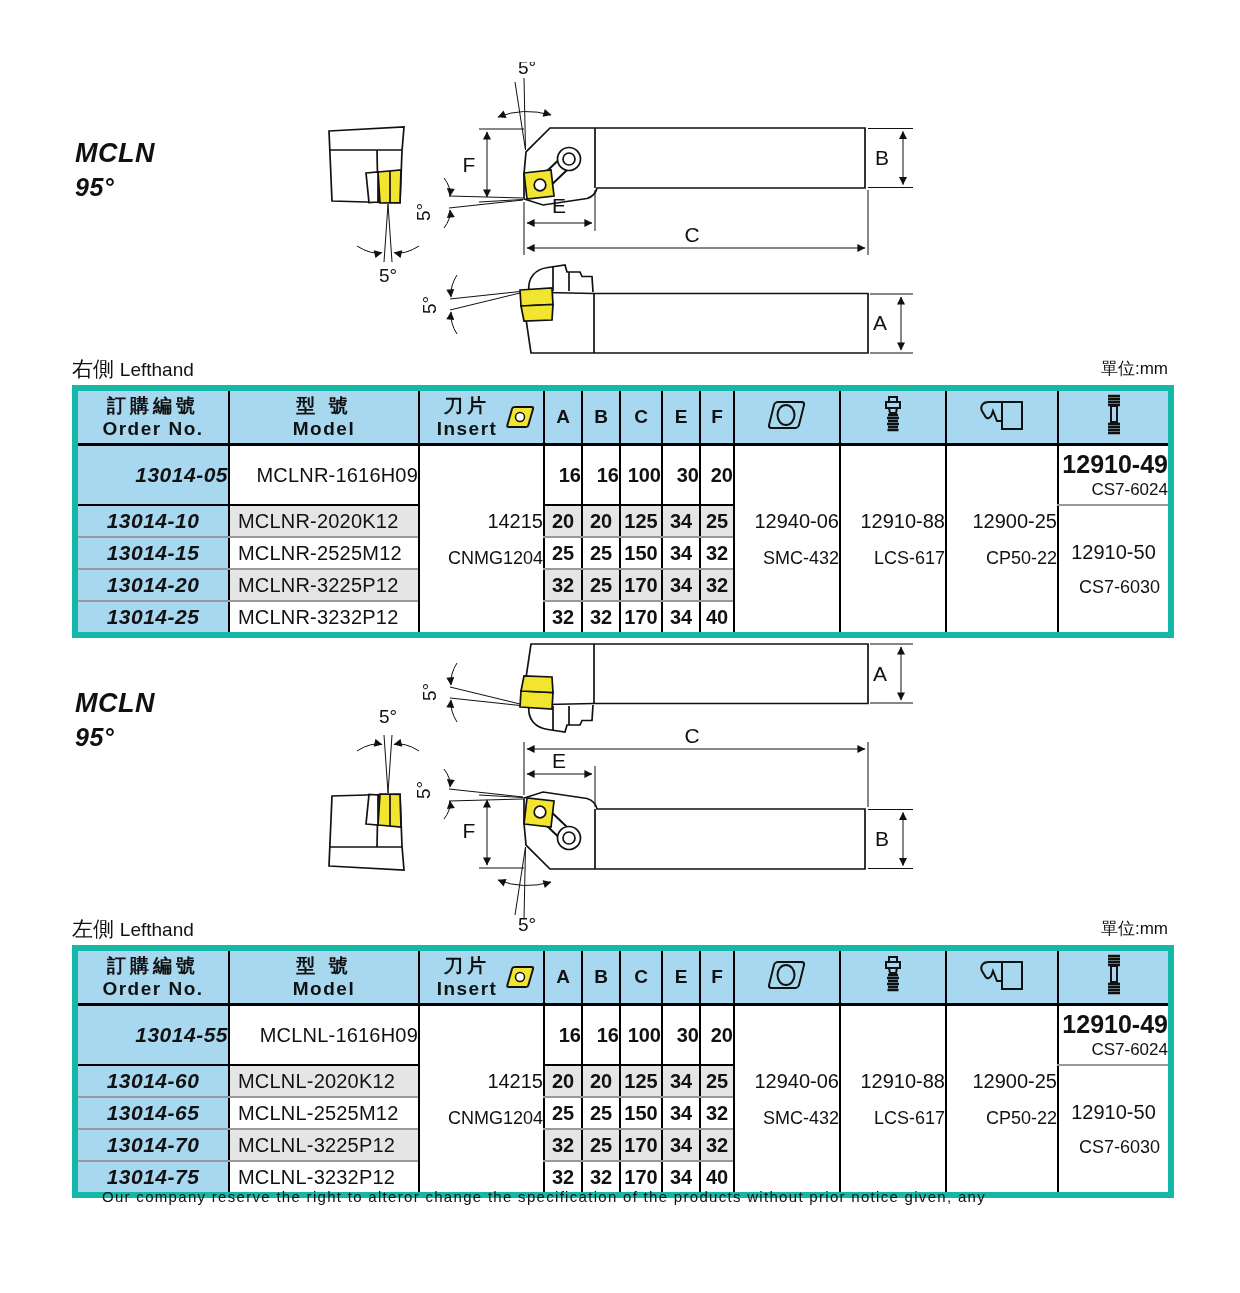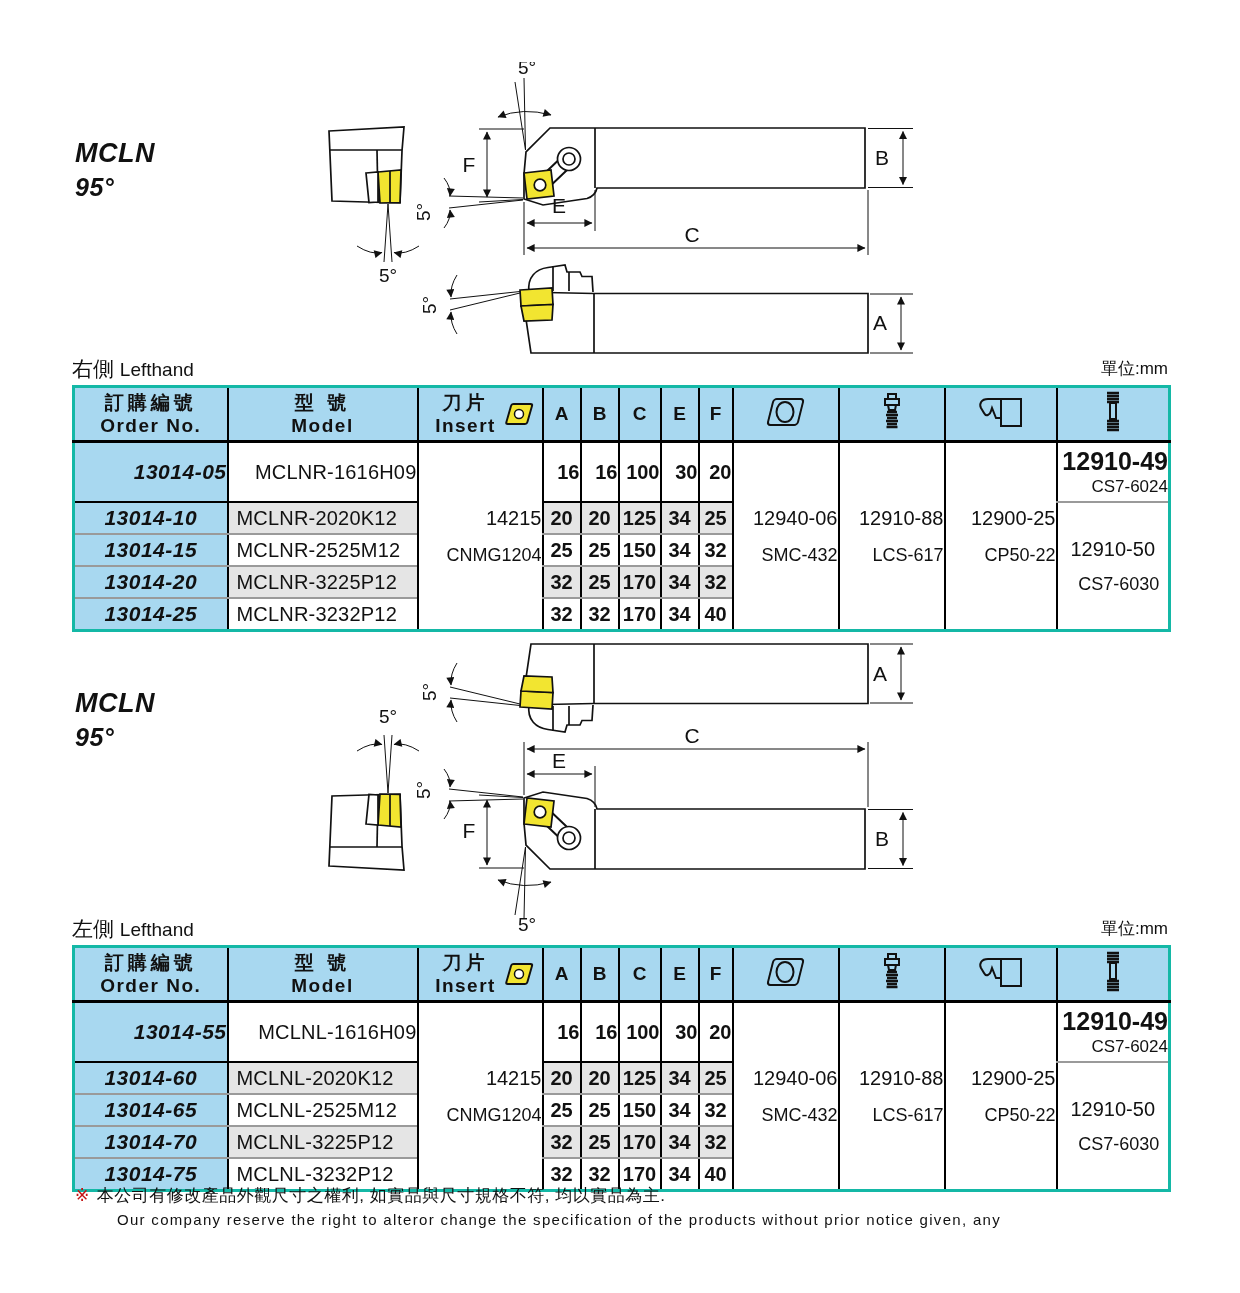--- a/index.html
+++ b/index.html
@@ -11,21 +11,21 @@
   .sec-title{font-weight:bold;font-size:27px;line-height:34px;letter-spacing:.5px;font-style:italic;}
   .sec-title .angle{font-size:25px;}
 
   
   .hand-label{font-size:21px;}
   .hand-label .en{font-size:19px;}
   .unit{font-size:17px;text-align:right;width:180px;}
 
   
   table.spec{border-collapse:collapse;table-layout:fixed;width:1096px;background:#fff;
-             border:3px solid #14b8a6;}
+             border:6px solid #14b8a6;}
   .spec th,.spec td{border-left:2px solid #000;padding:0;text-align:center;
                     vertical-align:middle;overflow:hidden;}
   .spec thead th{height:52px;background:#A8D8F0;border-bottom:3px solid #000;}
   .hz{font-size:19px;letter-spacing:4px;line-height:23px;white-space:nowrap;}
   .he{font-size:19px;font-weight:bold;letter-spacing:1.5px;line-height:23px;white-space:nowrap;}
   .hdim{font-size:19px;font-weight:bold;}
   .ins-head{display:flex;align-items:center;justify-content:center;gap:4px;}
   .ins-head .txt{text-align:center;margin-left:9px;}
 
   tr.r1 td{height:58px;text-align:right;}
@@ -41,21 +41,21 @@
   td.acc .l1{font-size:20px;white-space:nowrap;}
   td.acc .l2{font-size:18px;margin-top:15px;white-space:nowrap;}
   td.acc.tight{border-bottom:2px solid #9a9a9a !important;}
   td.acc.tight .l1{font-size:25px;font-weight:bold;}
   td.acc.tight .l2{font-size:17px;margin-top:1px;}
   td.acc.rest .l2{margin-top:13px;padding-left:12px;}
 
   
   .fn-zh{font-size:17px;letter-spacing:.5px;}
   .fn-zh .mark{color:#c41414;margin-right:7px;font-size:17px;}
-  .fn-en{font-size:15px;letter-spacing:1.3px;line-height:20px;margin-left:42px;margin-top:3px;}
+  .fn-en{font-size:15px;letter-spacing:1.3px;line-height:20px;margin-left:27px;margin-top:3px;}
 
   svg text{font-family:"Liberation Sans","DejaVu Sans",sans-serif;}
 </style>
 </head>
 <body>
 
 <div class="page">
 
   <div class="abs sec-title" style="left:75px;top:136px;">
     <div>MCLN</div>
@@ -483,21 +483,18 @@
         <td class="dim">32</td>
         <td class="dim">32</td>
         <td class="dim">170</td>
         <td class="dim">34</td>
         <td class="dim">40</td>
       </tr>
     </tbody>
   </table>
 
   <div class="abs" style="left:75px;top:1184px;width:1110px;">
-    <div class="fn-zh">
-      <span class="mark">※</span><span>本公司有修改產品外觀尺寸之權利, 如實品與尺寸規格不符, 均以實品為主.</span>
-    </div>
     <div class="fn-en">
       <div>Our company reserve the right to alteror change the specification of the products without prior notice given, any</div>
     </div>
   </div>
 
 </div>
 
 </body></html>

